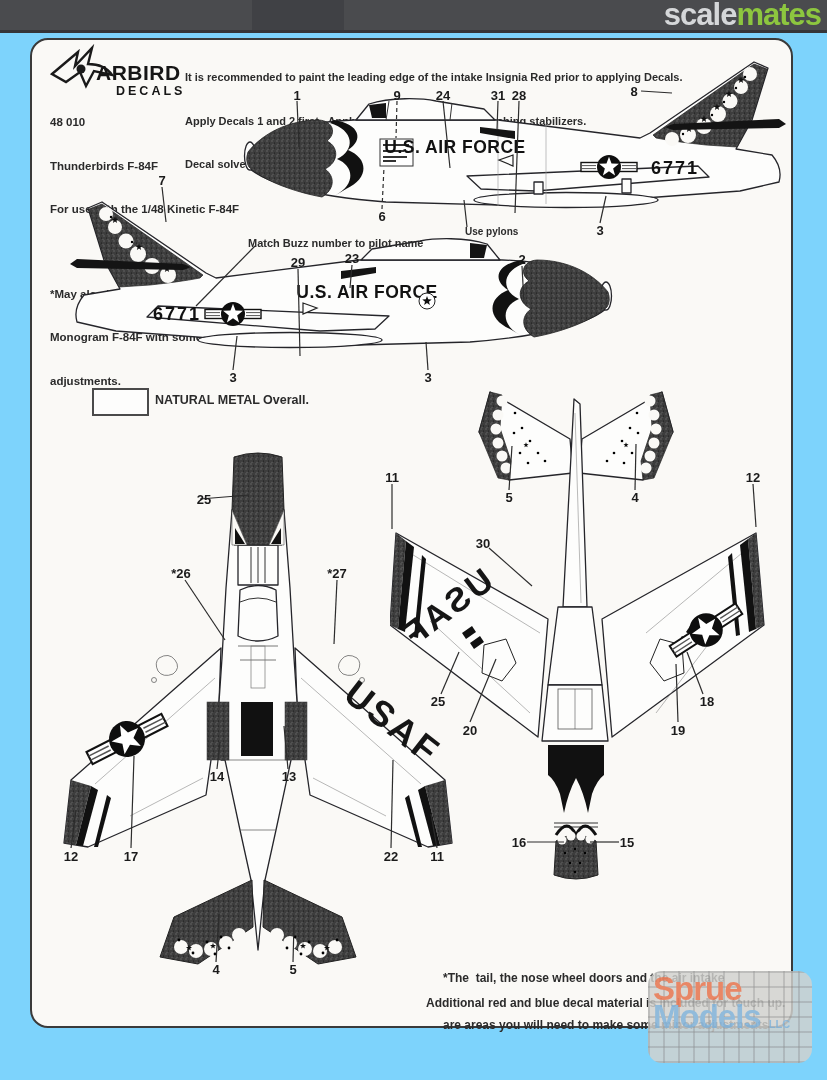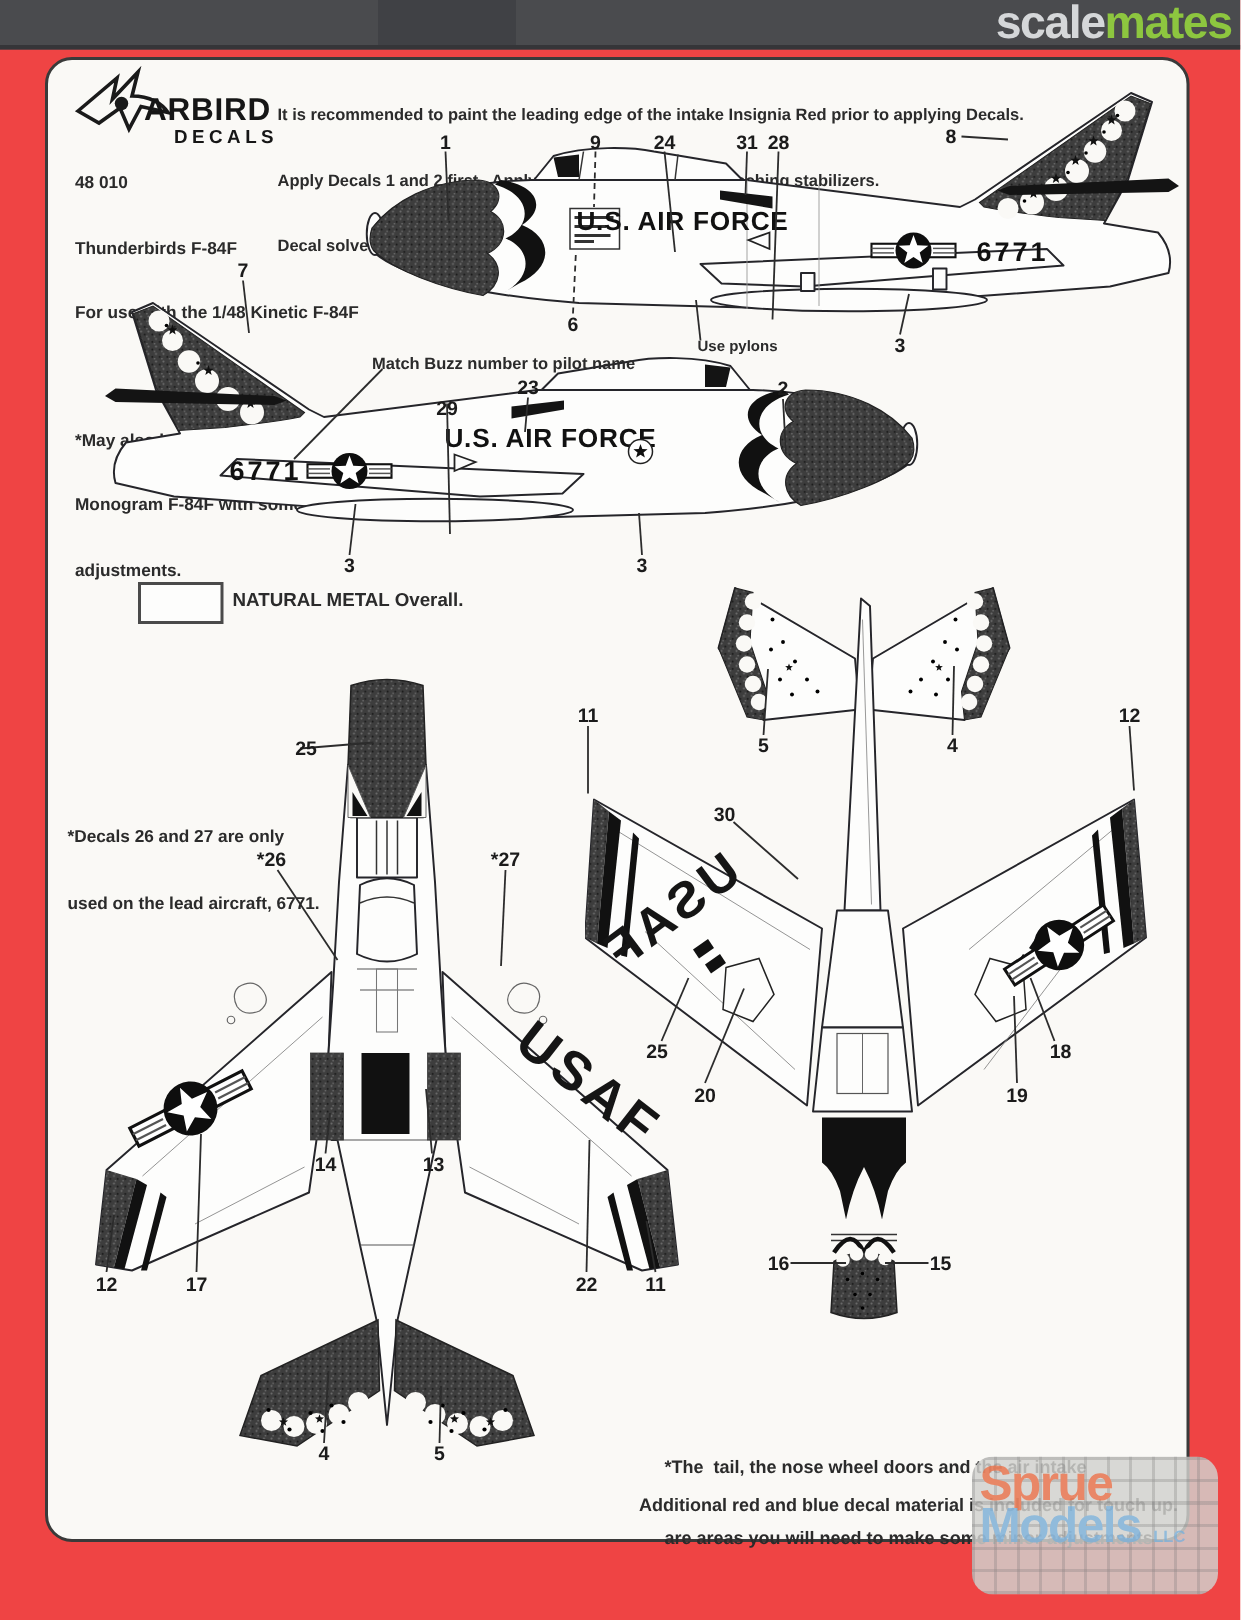--- a/index.html
+++ b/index.html
@@ -1,16 +1,16 @@
 <!DOCTYPE html>
 <html><head>
 <meta charset="utf-8">
 <style>
   html,body{margin:0;padding:0;background:#fff;}
-  #stage{position:relative;width:827px;height:1080px;overflow:hidden;background:#ef4444;
+  #stage{position:relative;width:827px;height:1080px;overflow:hidden;background:#7dd3fc;
          font-family:"Liberation Sans",sans-serif;color:#222;}
   
   #sitebar{position:absolute;left:0;top:0;width:827px;height:30px;background:#4a4b4e;border-bottom:3px solid #353538;}
   #sitetab{position:absolute;left:252px;top:0;width:92px;height:30px;background:#404145;}
   #sm-logo{position:absolute;right:6px;top:-3px;font-size:31px;font-weight:bold;letter-spacing:-1px;}
   #sm-logo .sc{color:#d5d7d9;} #sm-logo .mt{color:#8dc63f;}
   
   #sheet{position:absolute;left:30px;top:38px;width:759px;height:986px;background:#faf9f6;
          border:2px solid #3a3a3a;border-radius:18px;}
   .txt{position:absolute;font-weight:bold;color:#2b2b2b;white-space:pre;}
@@ -390,21 +390,21 @@
   <div class="co" style="left:297px;top:95px">1</div>
   <div class="co" style="left:397px;top:95px">9</div>
   <div class="co" style="left:443px;top:95px">24</div>
   <div class="co" style="left:498px;top:95px">31</div>
   <div class="co" style="left:519px;top:95px">28</div>
   <div class="co" style="left:634px;top:91px">8</div>
   <div class="co" style="left:382px;top:216px">6</div>
   <div class="co" style="left:600px;top:230px">3</div>
 
   <div class="co" style="left:162px;top:180px">7</div>
-  <div class="co" style="left:298px;top:272px">29</div>
+  <div class="co" style="left:298px;top:262px">29</div>
   <div class="co" style="left:352px;top:258px">23</div>
   <div class="co" style="left:522px;top:259px">2</div>
   <div class="co" style="left:233px;top:377px">3</div>
   <div class="co" style="left:428px;top:377px">3</div>
 
   <div class="co" style="left:204px;top:499px">25</div>
   <div class="co" style="left:181px;top:573px">*26</div>
   <div class="co" style="left:337px;top:573px">*27</div>
   <div class="co" style="left:217px;top:776px">14</div>
   <div class="co" style="left:289px;top:776px">13</div>
@@ -426,24 +426,20 @@
   <div class="co" style="left:678px;top:730px">19</div>
   <div class="co" style="left:519px;top:842px">16</div>
   <div class="co" style="left:627px;top:842px">15</div>
 
   <div class="txt" style="left:465px;top:226px;font-size:10px">Use pylons</div>
   <div class="txt" style="left:248px;top:237px;font-size:11px">Match Buzz number to pilot name</div>
 
   <div id="swatch"></div>
   <div class="txt" style="left:155px;top:393px;font-size:12.5px">NATURAL METAL Overall.</div>
 
-  <div class="txt" style="left:45px;top:521px;font-size:11.5px;line-height:15px">
-    <div>*Decals 26 and 27 are only</div>
-    <div>used on the lead aircraft, 6771.</div>
-  </div>
 
   <div class="txt" style="left:443px;top:940px;font-size:12px;line-height:15.5px">
     <div>*The  tail, the nose wheel doors and the air intake</div>
     <div>are areas you will need to make some minor adjustments</div>
   </div>
   <div class="txt" style="left:426px;top:996px;font-size:12px">Additional red and blue decal material is included for touch up.</div>
 
   <div id="spruewm">
     <div class="wm-sprue">Sprue</div>
     <div class="wm-models"><span>Models</span> <span class="wm-llc">LLC</span></div>

